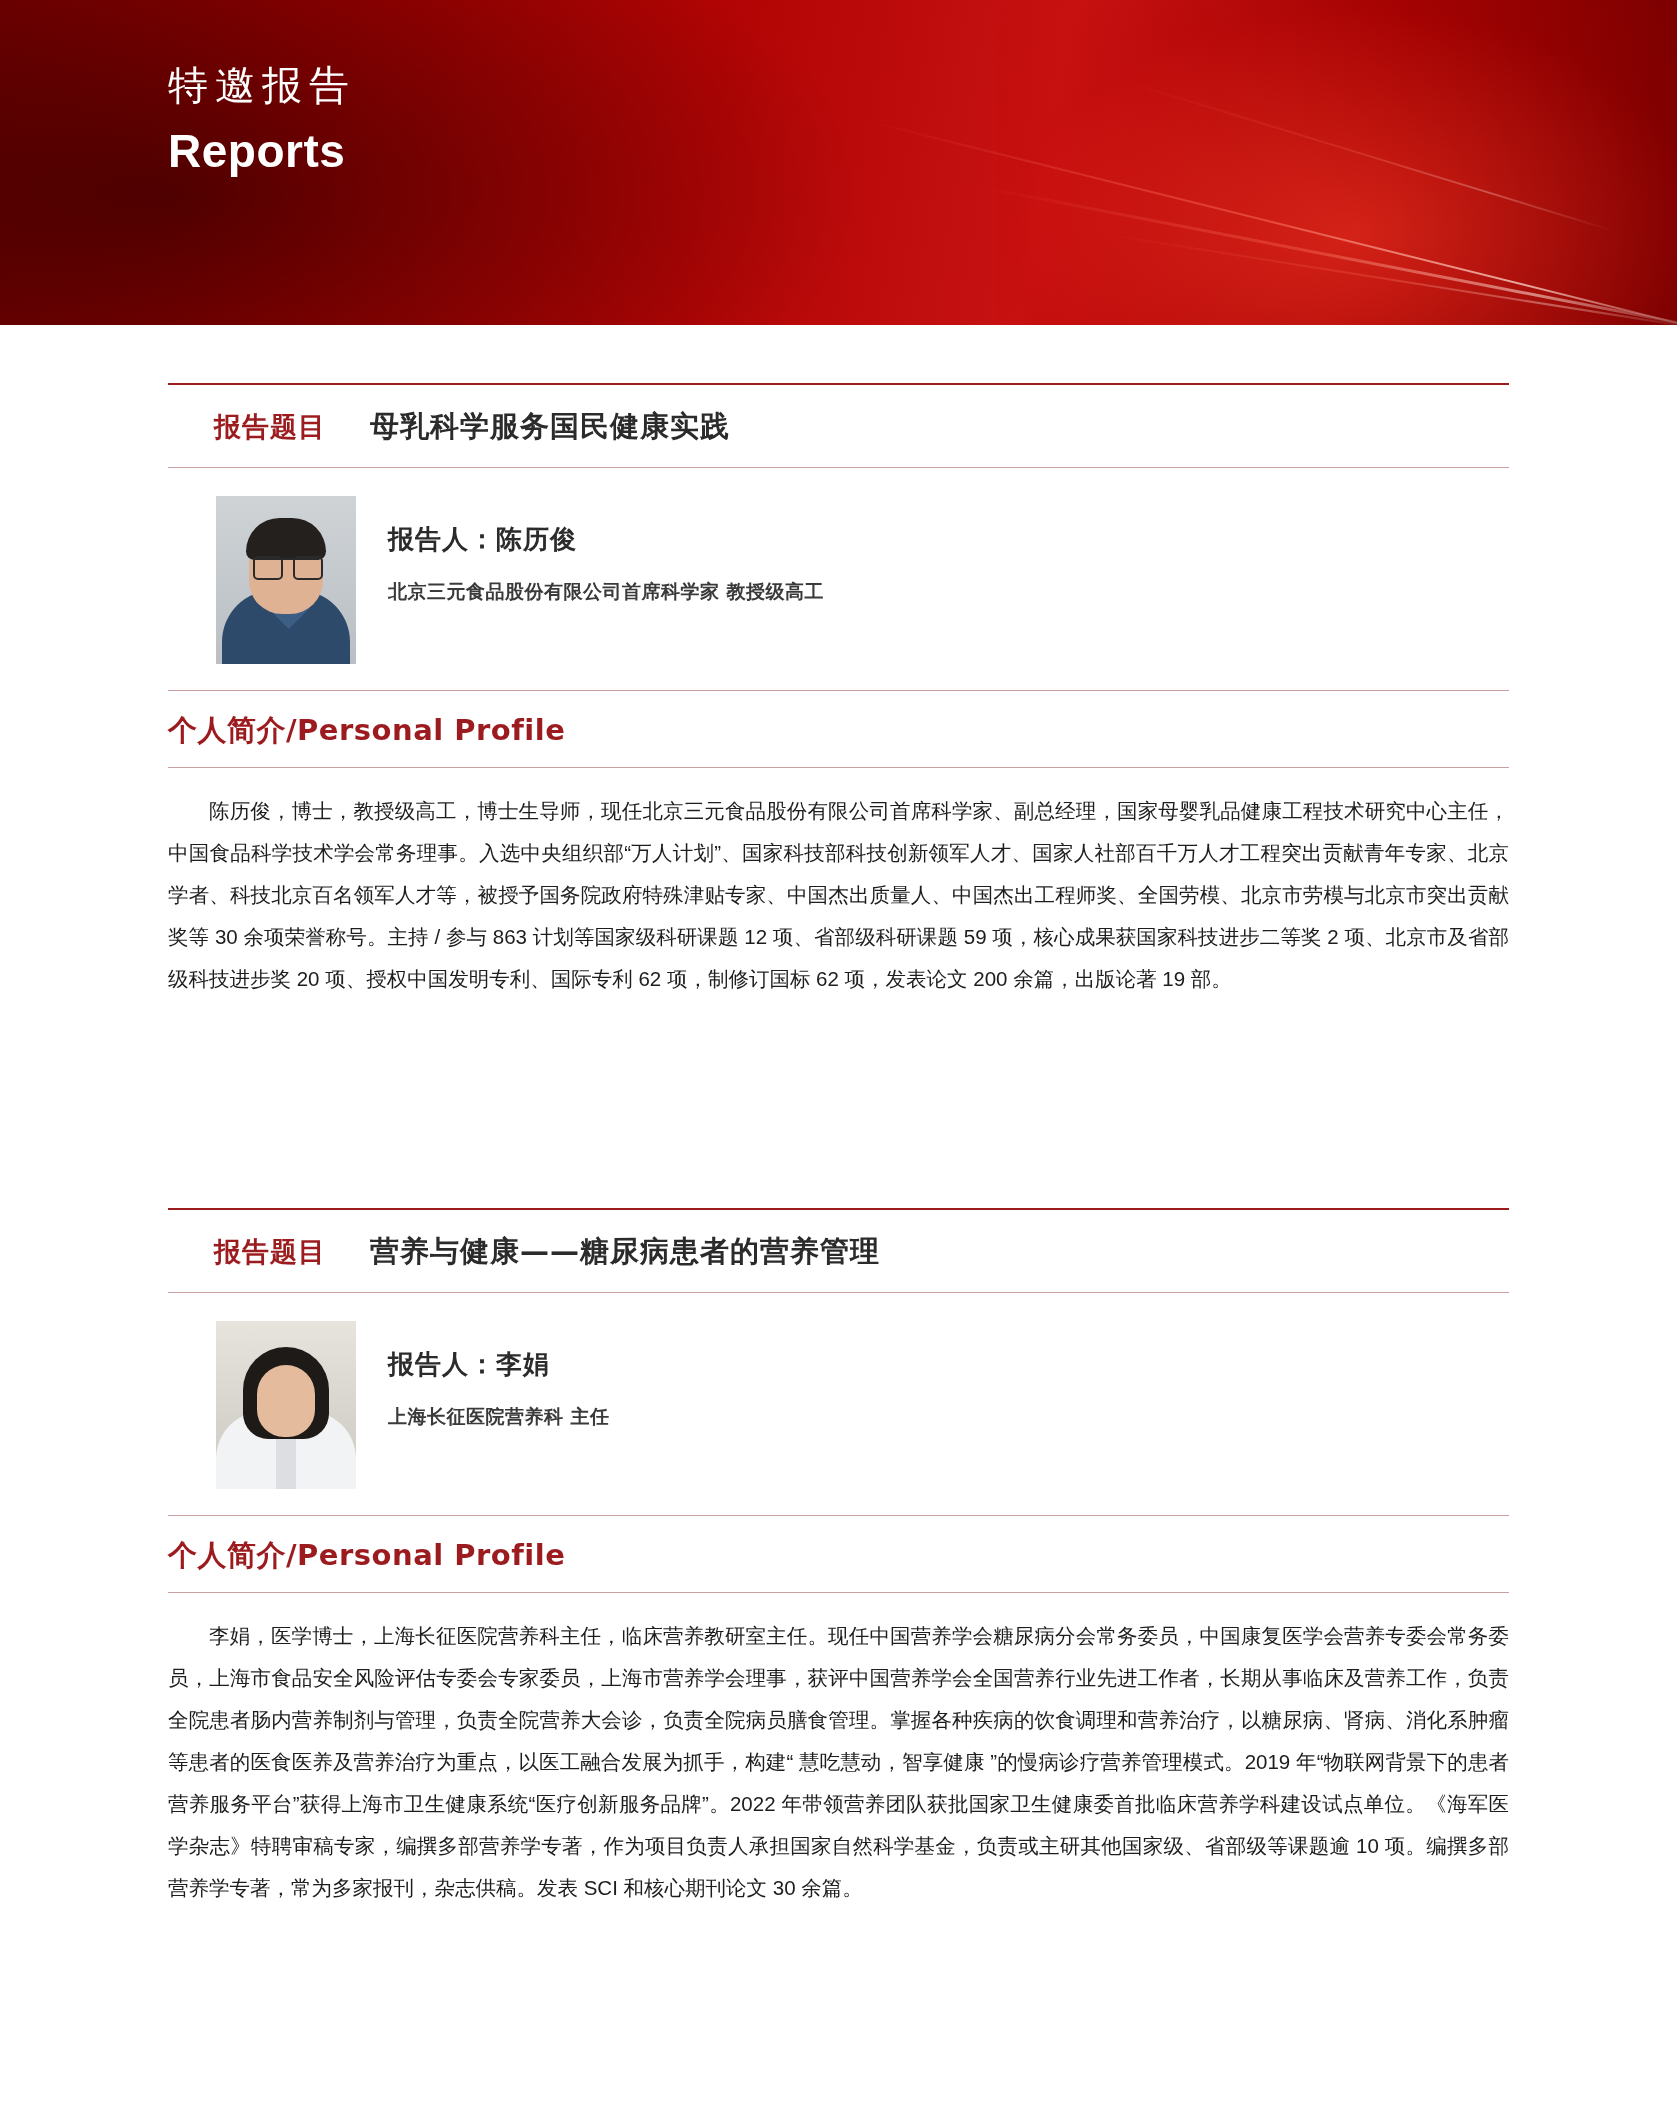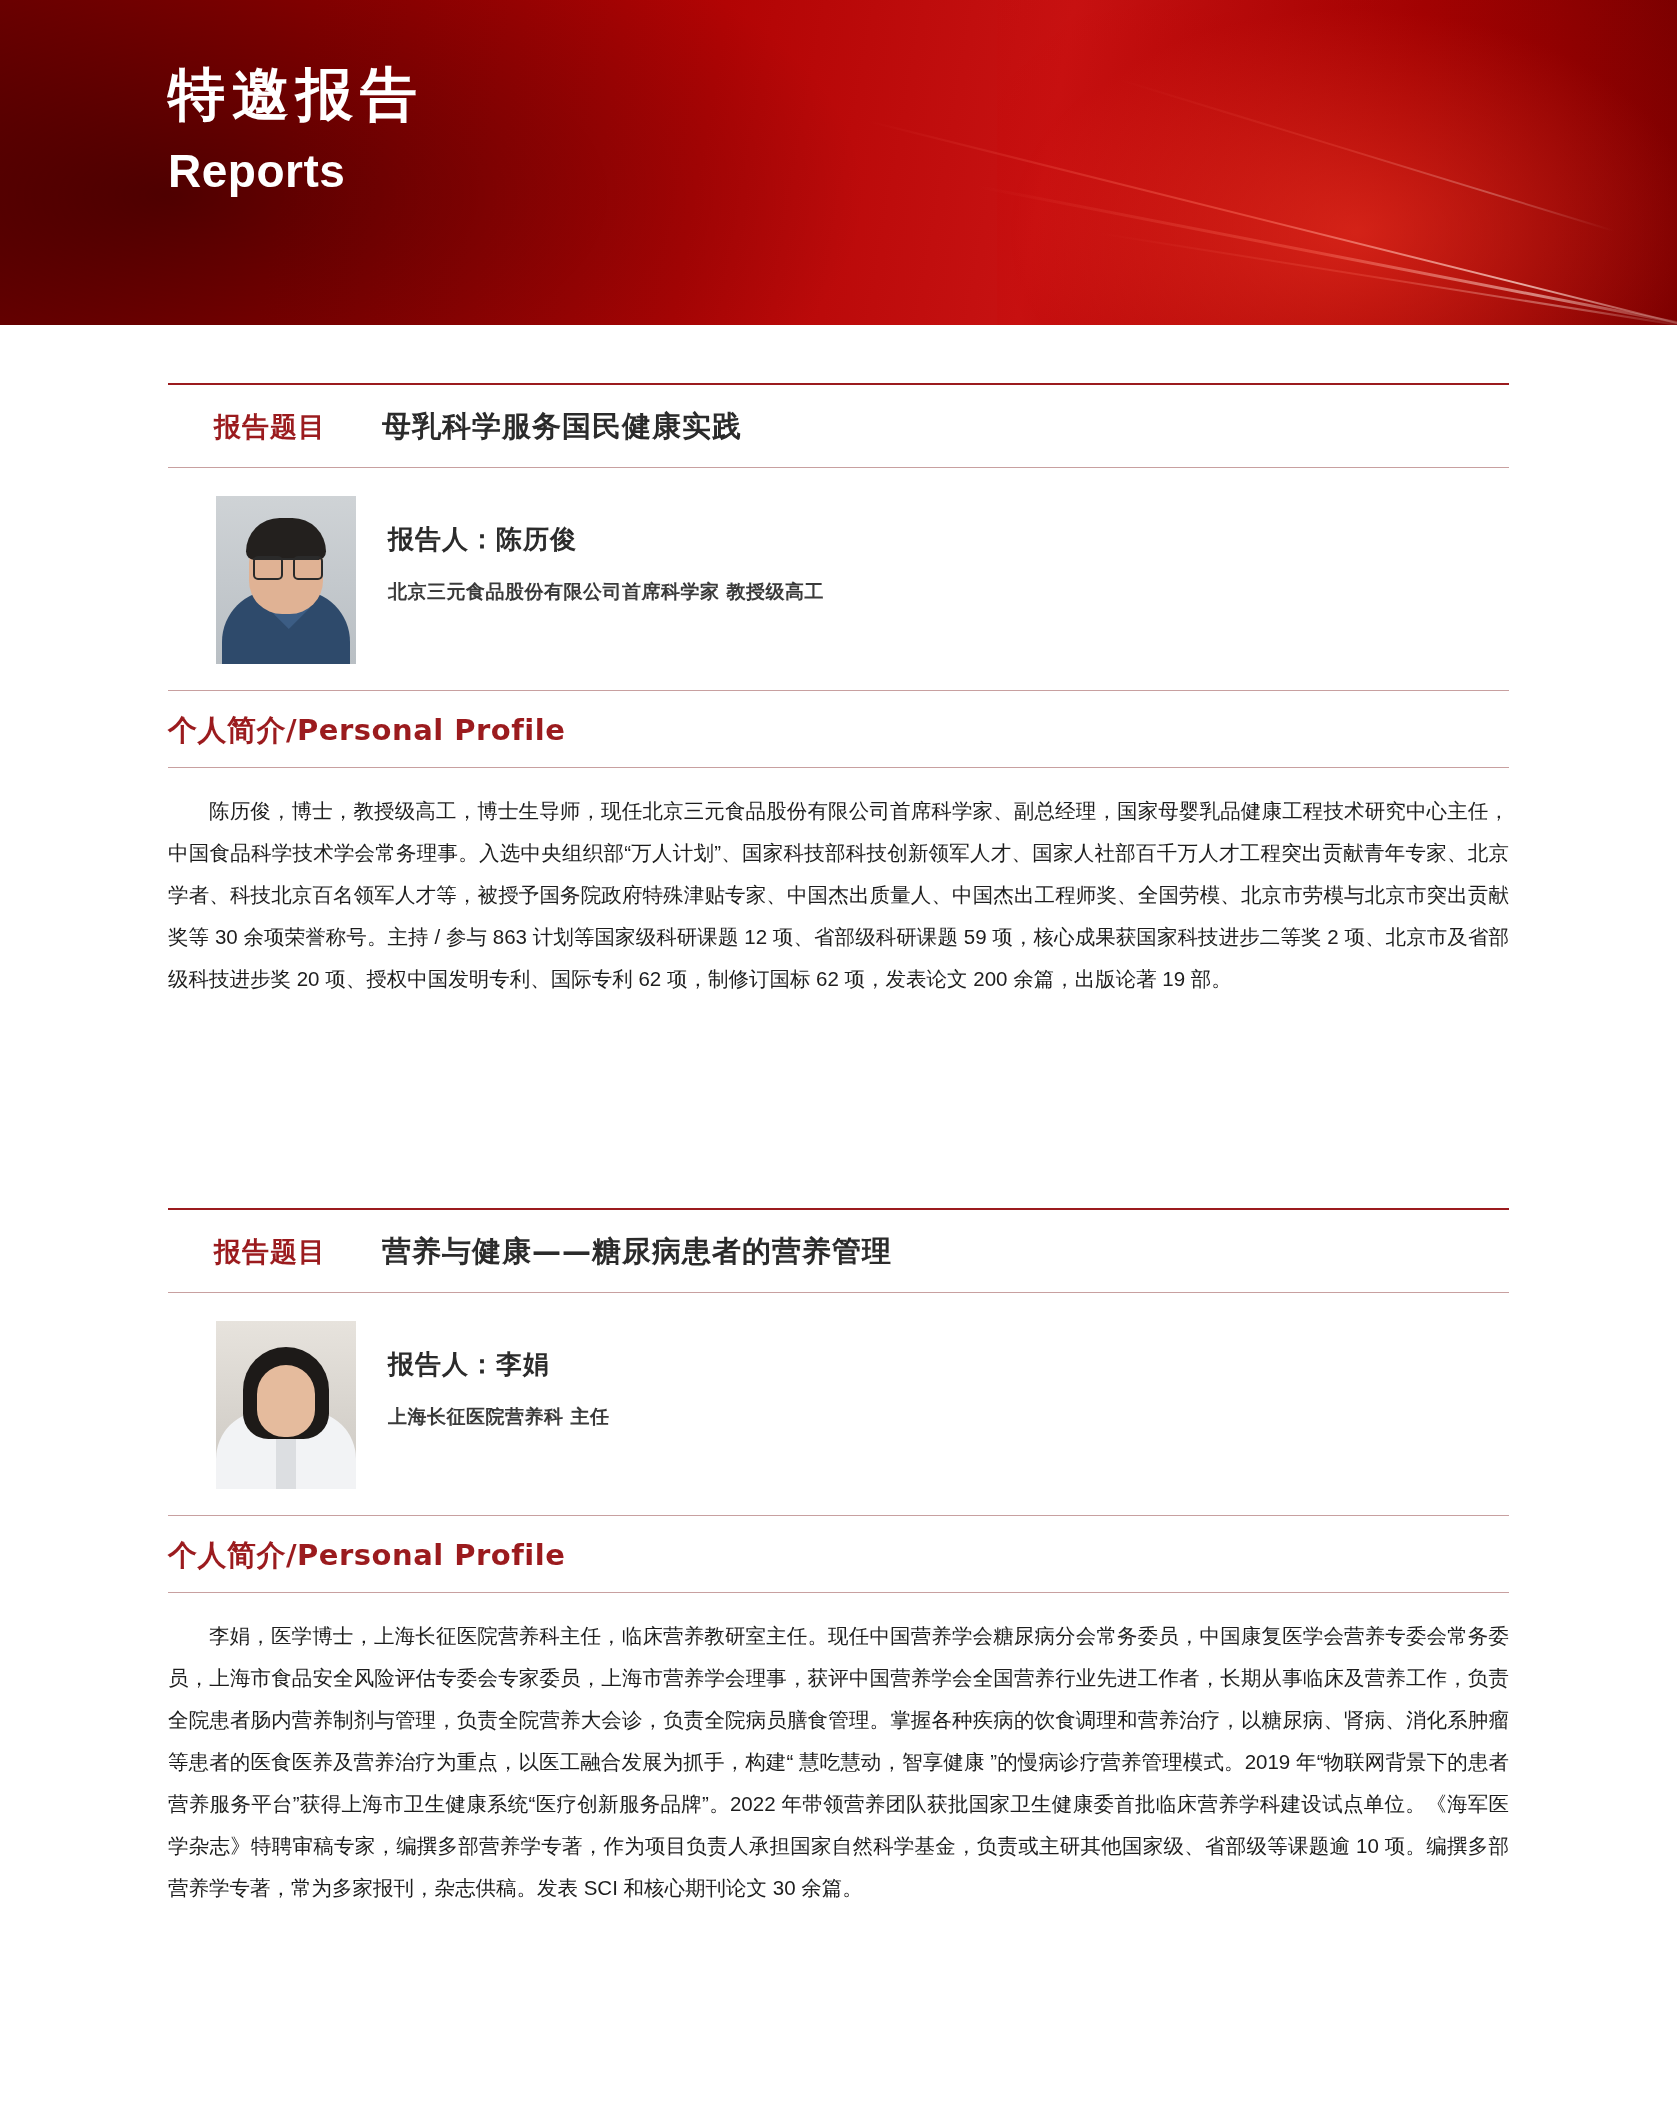--- a/index.html
+++ b/index.html
@@ -57,24 +57,24 @@
     height: 640px;
     background: radial-gradient(ellipse at 40% 55%, rgba(255,60,40,0.55) 0%, rgba(200,0,0,0.15) 45%, rgba(150,0,0,0) 72%);
     pointer-events: none;
   }
   .banner-inner {
     position: relative;
     padding: 62px 0 0 168px;
   }
   .banner-cn {
     color: #ffffff;
-    font-size: 57px;
+    font-size: 40px;
     letter-spacing: 7px;
     line-height: 1.15;
-    font-weight: 700;
+    font-weight: 400;
     font-family: "DejaVu Sans", "Liberation Sans", sans-serif;
   }
   .banner-en {
     color: #ffffff;
     font-size: 46px;
     font-weight: bold;
     letter-spacing: 0.5px;
     margin-top: 16px;
     font-family: "Liberation Sans", sans-serif;
   }
@@ -104,21 +104,21 @@
     font-weight: bold;
     letter-spacing: 1px;
     white-space: nowrap;
     font-family: "DejaVu Sans", "Liberation Sans", sans-serif;
     margin-left: 46px;
   }
   .title-text {
     color: #2b2b2b;
     font-size: 29px;
     font-weight: bold;
-    margin-left: 56px;
+    margin-left: 44px;
     letter-spacing: 1px;
     font-family: "DejaVu Sans", "Liberation Sans", sans-serif;
   }
 
   .speaker-row {
     display: flex;
     align-items: flex-start;
     padding: 28px 0 26px 0;
   }
   .portrait {

